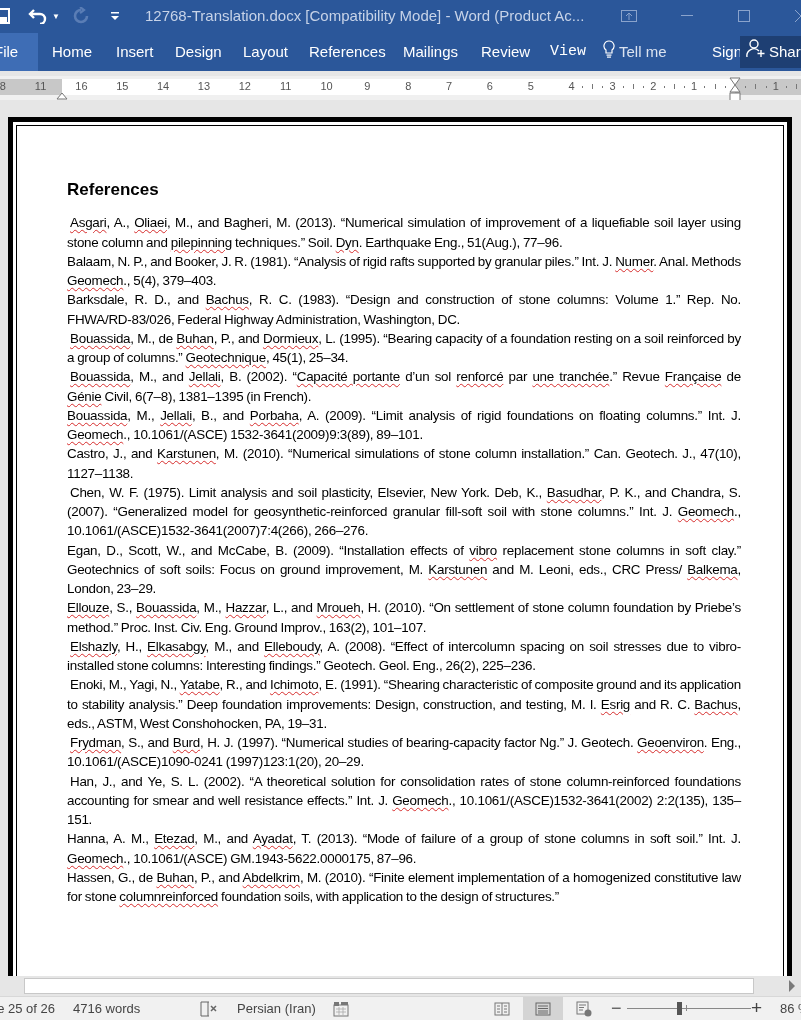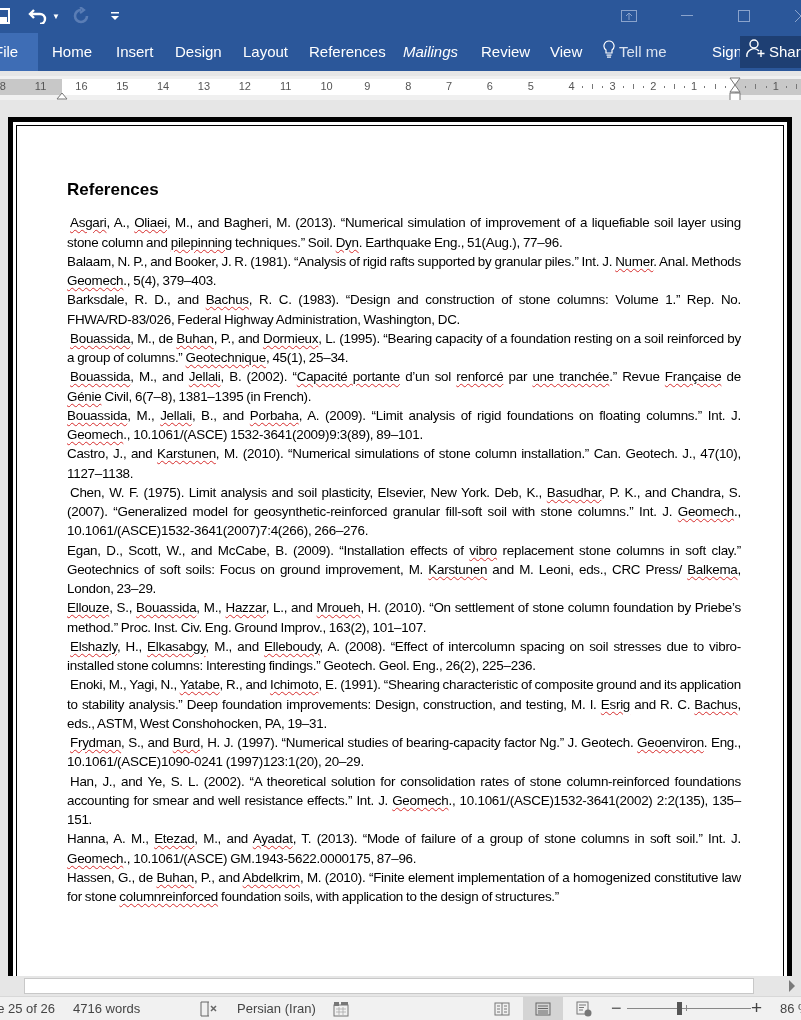--- a/index.html
+++ b/index.html
@@ -77,20 +77,21 @@
           <path d="M9 3 A6 6 0 1 0 15 9" fill="none" stroke="#5a7db5" stroke-width="2.6"></path>
           <path d="M8 0 L12 3 L8 6" fill="none" stroke="#5a7db5" stroke-width="2.2"></path>
         </svg>
     </div>
     <div class="qat-icon" style="left:108px;width:14px;font-size:10px;">
       <svg width="8" height="10" viewBox="0 0 8 10">
           <rect x="0" y="1" width="8" height="1.5" fill="#fff"></rect>
           <path d="M0 5 L8 5 L4 9 Z" fill="#fff"></path>
         </svg>
     </div>
+    <div class="title-text">12768-Translation.docx [Compatibility Mode] - Word (Product Ac...</div>
     <div class="win-btn" style="left:614px;">
       <svg width="16" height="12" viewBox="0 0 16 12">
           <rect x="0.5" y="0.5" width="15" height="11" fill="none" stroke="#8aa3cc"></rect>
           <path d="M8 3 L8 10 M5 6 L8 3 L11 6" fill="none" stroke="#8aa3cc"></path>
         </svg>
     </div>
     <div class="win-btn" style="left:672px;">
       <svg width="12" height="2">
           <rect width="12" height="1" fill="#8aa3cc"></rect>
         </svg>
@@ -107,23 +108,23 @@
     </div>
   </div>
 
   <div class="tabbar">
     <div class="tab file">File</div>
     <div class="tab" style="left:52px;">Home</div>
     <div class="tab" style="left:116px;">Insert</div>
     <div class="tab" style="left:175px;">Design</div>
     <div class="tab" style="left:243px;">Layout</div>
     <div class="tab" style="left:309px;">References</div>
-    <div class="tab" style="left:403px;font-style:italic;">Mailings</div>
+    <div class="tab" style="left:403px;">Mailings</div>
     <div class="tab" style="left:481px;">Review</div>
-    <div class="tab" style="left:550px;">View</div>
+    <div class="tab" style="left:550px;font-family:Liberation Mono, monospace;">View</div>
     <div class="tab" style="left:603px;">
       <span style="display:inline-block;vertical-align:middle;margin-right:4px;">
         <svg width="12" height="18" viewBox="0 0 12 18">
             <path d="M6 1 A5 5 0 0 1 9 10 L9 13 L3 13 L3 10 A5 5 0 0 1 6 1 Z" fill="none" stroke="#fff" stroke-width="1.2"></path>
             <rect x="3.5" y="14.5" width="5" height="1.2" fill="#fff"></rect>
             <rect x="4" y="16.5" width="4" height="1.2" fill="#fff"></rect>
           </svg>
       </span><span style="color:#dbe3f0;">Tell me</span>
     </div>
     <div class="tab" style="left:712px;text-align:center;">Sign in</div>

